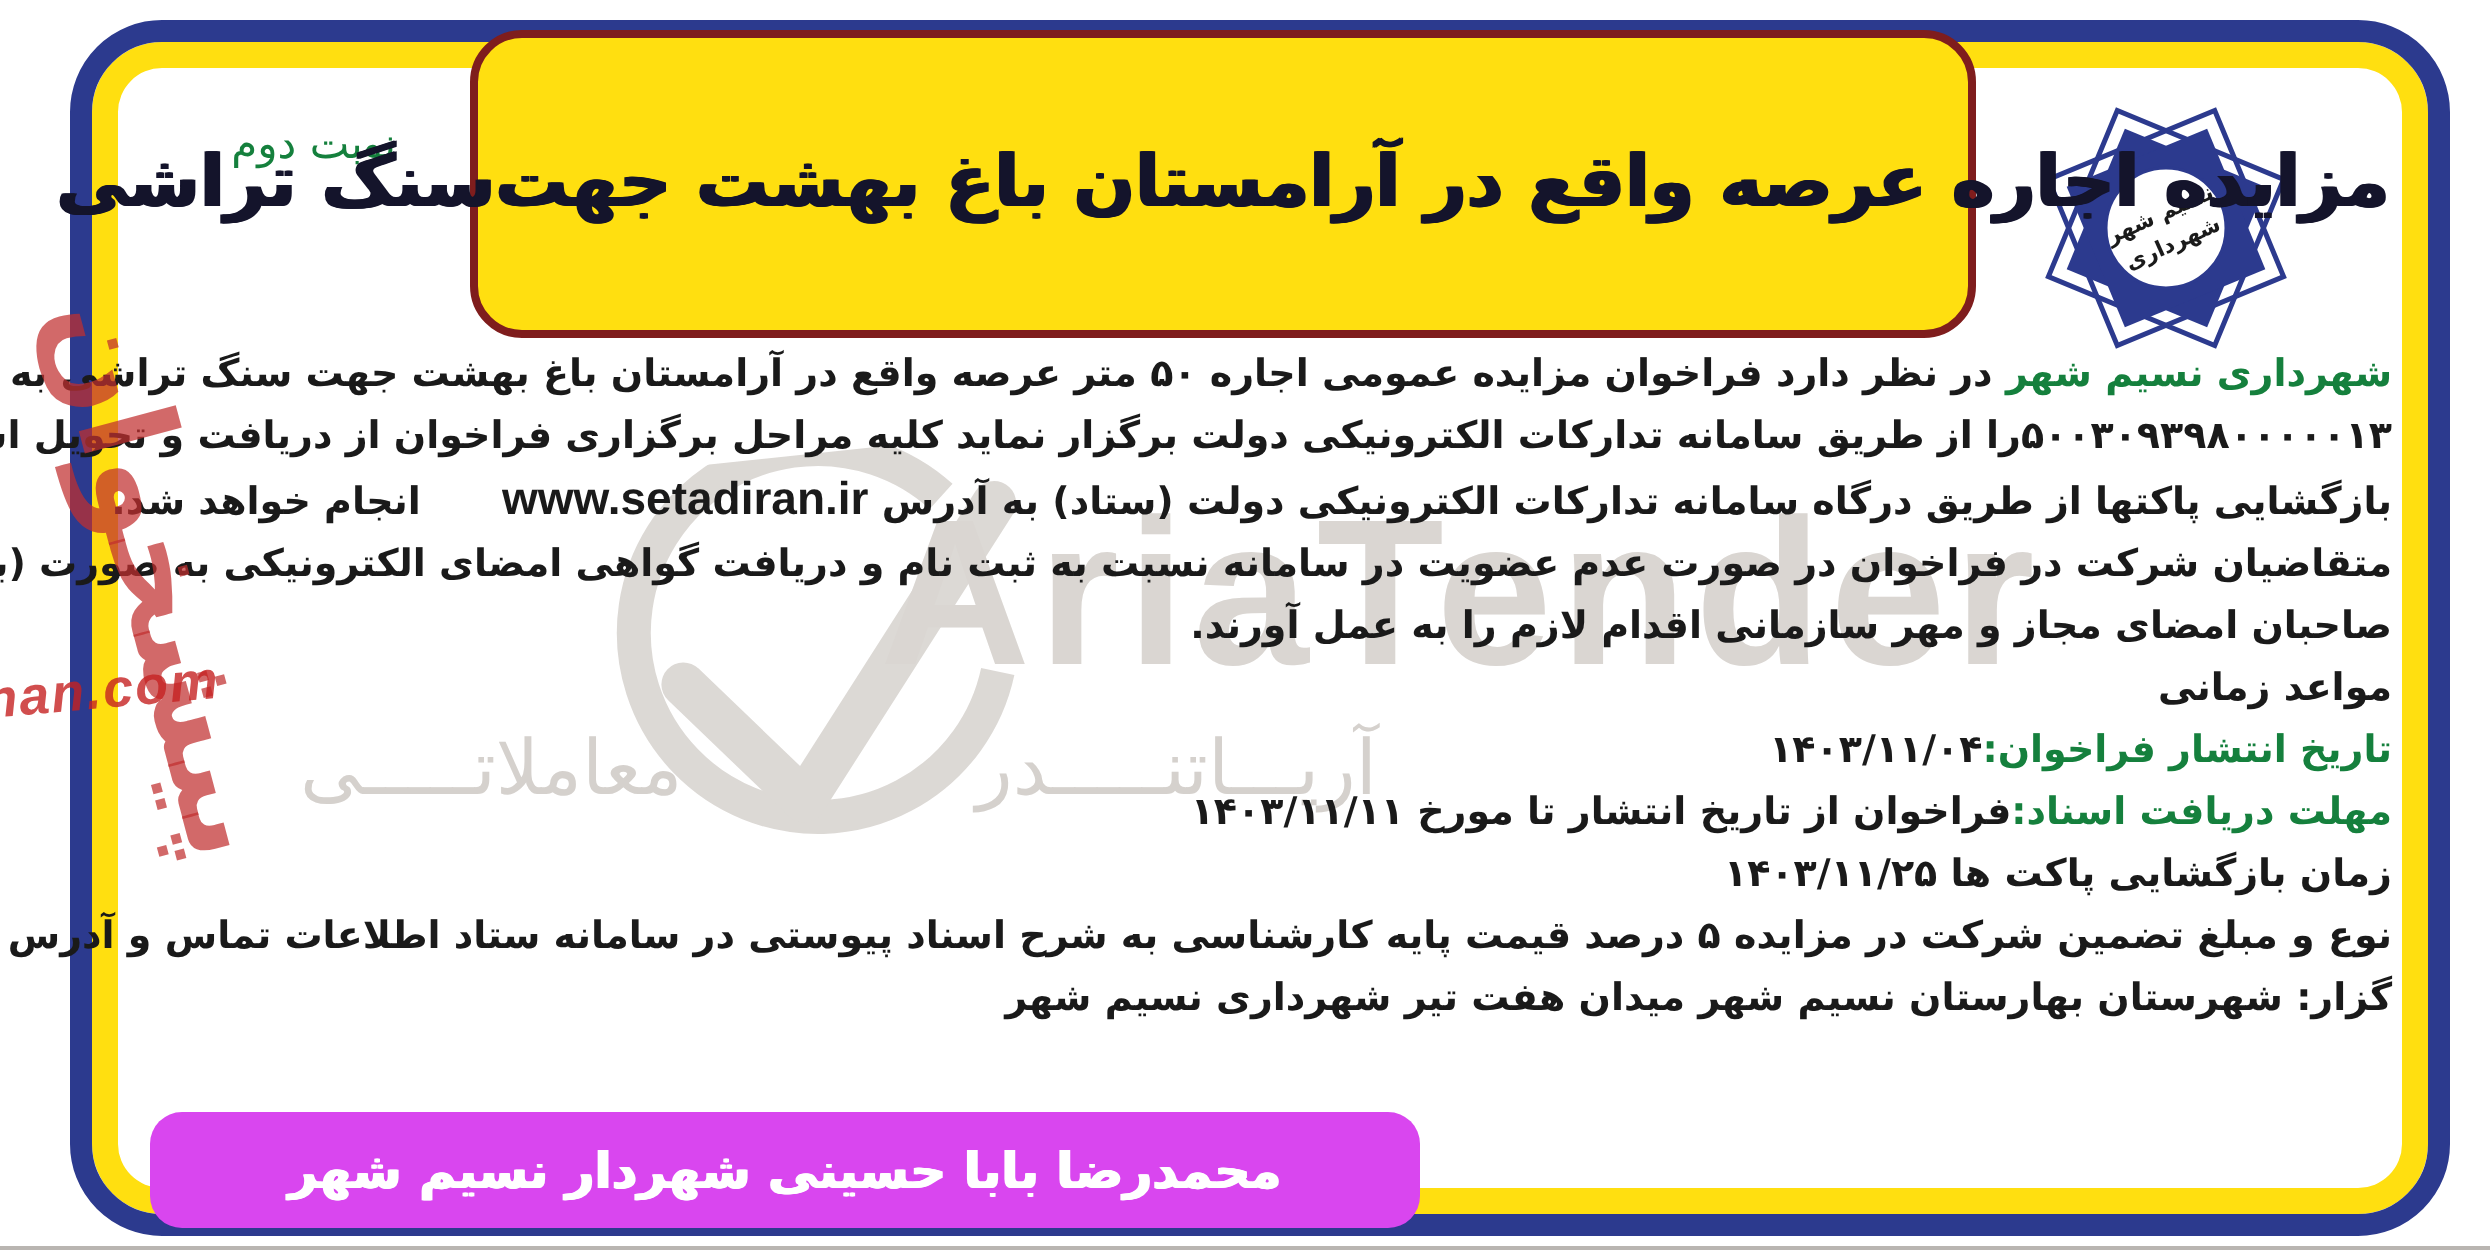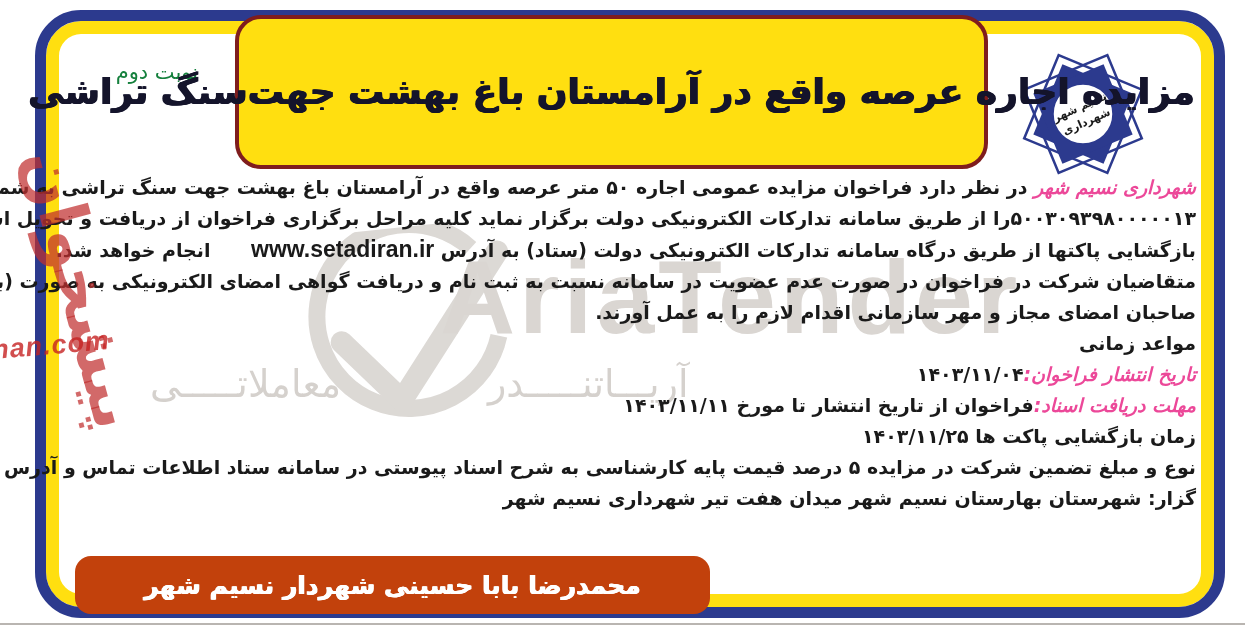--- a/index.html
+++ b/index.html
@@ -39,27 +39,27 @@
                 transform:rotate(75deg);white-space:nowrap;}
   .wm-side-domain{position:absolute;left:-8px;top:330px;z-index:3;color:rgba(197,34,34,.8);
                   font-family:"Liberation Sans",sans-serif;font-weight:bold;font-style:italic;
                   font-size:27px;transform:rotate(-5deg);letter-spacing:1px;}
 
   
   .body-text{position:absolute;left:66px;top:172px;width:1130px;z-index:2;
              direction:rtl;text-align:right;color:#1a1a1a;
              font-size:19px;font-weight:bold;line-height:31px;}
   .body-text .line{white-space:nowrap;}
-  .red{color:#ec4899;font-style:italic;}
+  .red{color:#15803d;}
   .url{font-family:"Liberation Sans",sans-serif;font-size:23px;font-weight:bold;margin-left:34px;}
   .num{direction:ltr;unicode-bidi:embed;}
 
   
   .signature-banner{position:absolute;left:75px;top:556px;width:635px;height:58px;
-                    background:#c2410c;border-radius:16px;z-index:6;
+                    background:#d946ef;border-radius:16px;z-index:6;
                     display:flex;align-items:center;justify-content:center;direction:rtl;}
   .signature-banner span{color:#ffffff;font-weight:bold;font-size:25px;white-space:nowrap;
                          text-shadow:0.5px 0 currentColor,-0.5px 0 currentColor;}
 </style>
 </head>
 <body>
 
 <div class="page">
 
   <div class="frame"></div>

